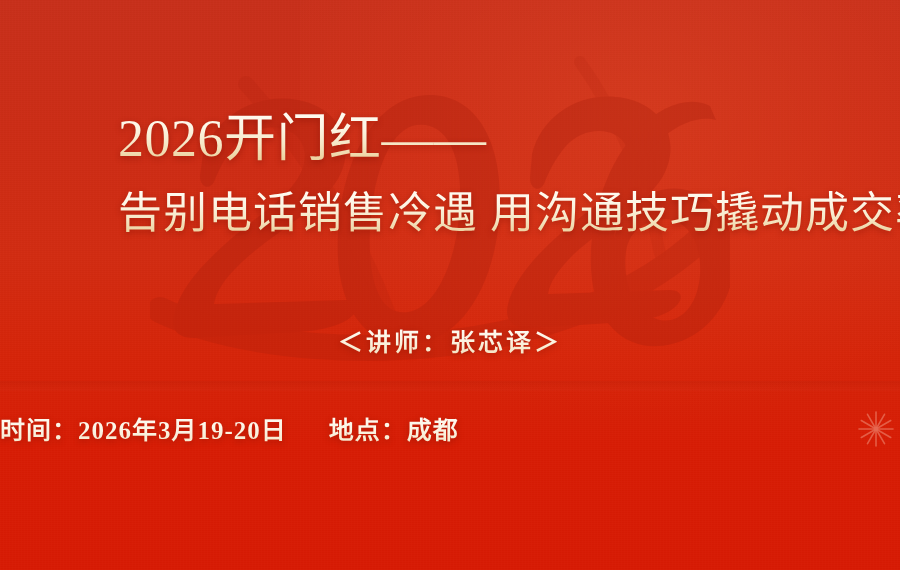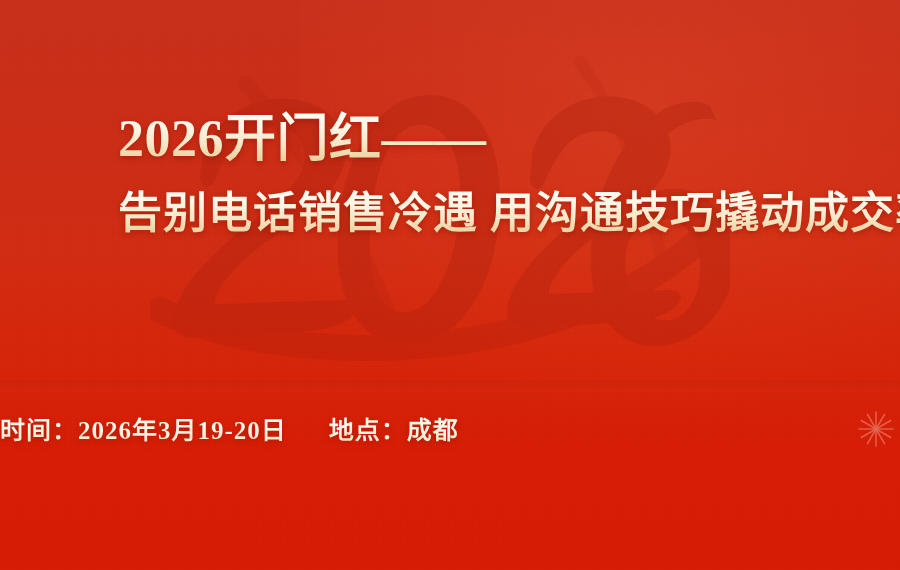--- a/index.html
+++ b/index.html
@@ -85,21 +85,21 @@
   
   .content {
     position: absolute;
     inset: 0;
   }
 
   .title-line {
     position: absolute;
     left: 118px;
     white-space: nowrap;
-    font-weight: 700;
+    font-weight: 400;
     letter-spacing: .5px;
     
     background-image: linear-gradient(180deg,
       #fffdf6 0%,
       #fdf6e6 30%,
       #f6e7c6 58%,
       #edd4a4 80%,
       #e3c289 100%);
     -webkit-background-clip: text;
     background-clip: text;
@@ -222,20 +222,21 @@
       </g>
     </svg>
   </div>
 
   <div class="content">
 
     <div class="title-line title-line-1">2026开门红——</div>
 
     <div class="title-line title-line-2">告别电话销售冷遇 用沟通技巧撬动成交率</div>
 
+    <div class="speaker">＜讲师：张芯译＞</div>
 
     <div class="meta">
       <span>时间：2026年3月19-20日</span><span class="gap"></span><span>地点：成都</span>
     </div>
 
   </div>
 
   <div class="sparkle" aria-hidden="true">
     <svg viewBox="0 0 40 40" xmlns="http://www.w3.org/2000/svg">
       <g stroke="#f0907a" stroke-width="1.6" stroke-linecap="round">

